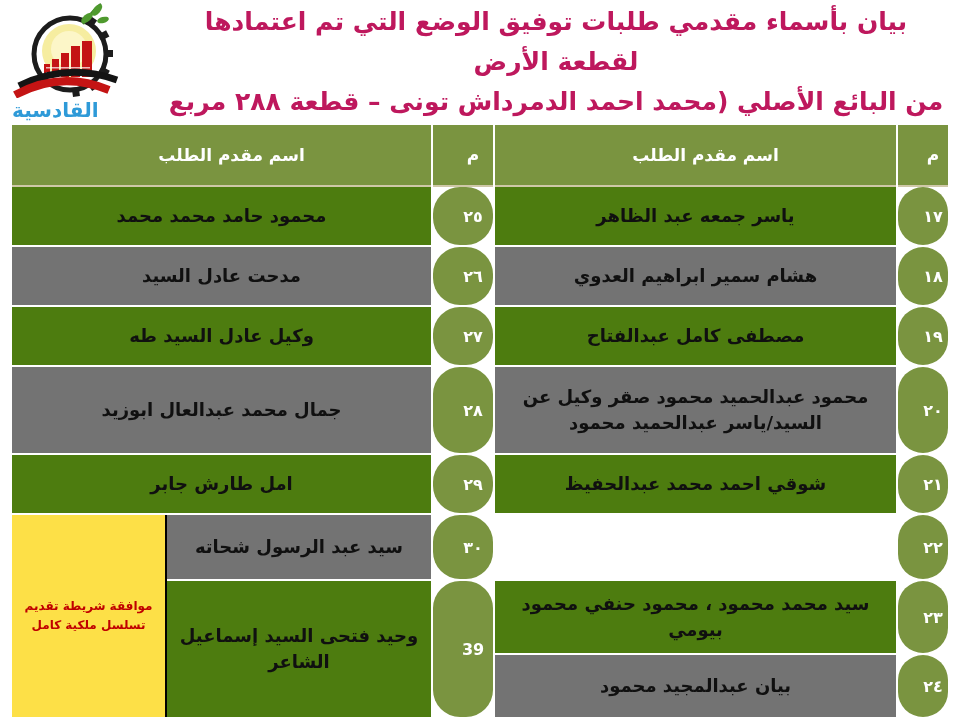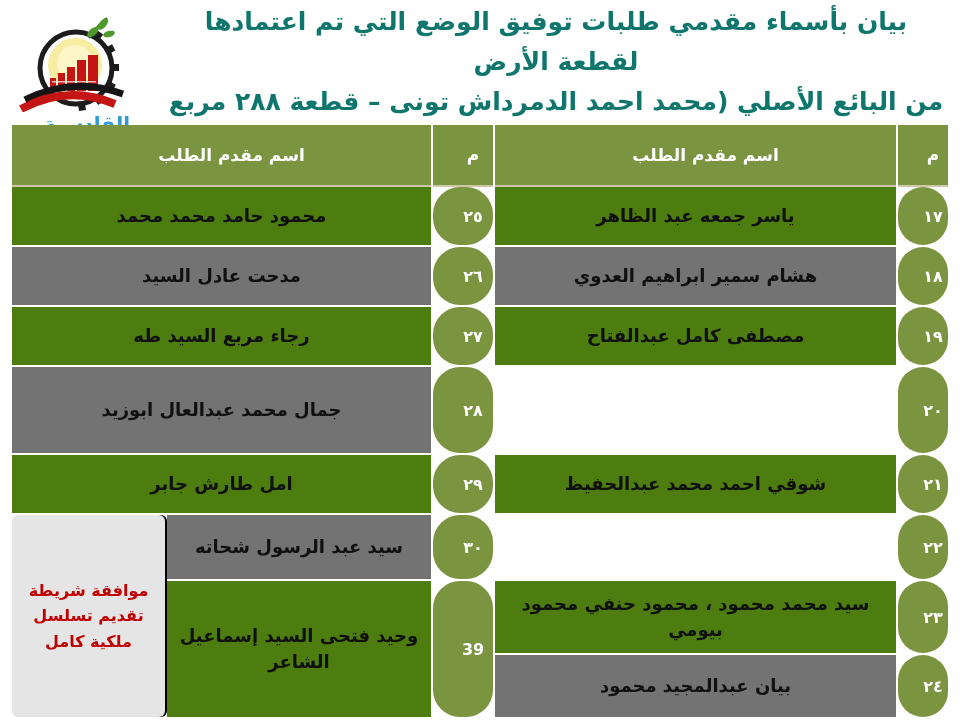--- a/index.html
+++ b/index.html
@@ -3,46 +3,46 @@
 <meta charset="utf-8">
 <style>
   html,body{margin:0;padding:0;}
   body{
     width:960px;height:720px;position:relative;overflow:hidden;
     background:#ffffff;
     font-family:"DejaVu Sans","Liberation Sans",sans-serif;
     direction:rtl;
   }
   
-  .logo{position:absolute;top:16px;left:12px;width:118px;text-align:right;}
+  .logo{position:absolute;top:2px;left:12px;width:118px;text-align:left;}
   .logo-label{color:#2e9ad8;font-weight:bold;font-size:20px;margin-top:-4px;}
   .title{
     position:absolute;top:2px;right:8px;left:160px;
-    text-align:center;color:#0f766e;font-weight:bold;
+    text-align:center;color:#be185d;font-weight:bold;
     font-size:25px;line-height:40px;
   }
   
   .grid{
     position:absolute;top:125px;right:12px;
     width:936px;height:592px;
     display:grid;direction:rtl;
     grid-template-columns:50px 401px 60px 264px 153px;
     grid-template-rows:60px 58px 58px 58px 86px 58px 64px 72px 62px;
     gap:2px;background:#ffffff;
   }
   .c{display:flex;align-items:center;justify-content:center;
      font-weight:bold;text-align:center;padding-left:20px;}
   .hdr{background:#7a9440;color:#ffffff;font-size:17px;
        box-shadow:0 2px 0 0 #cfc8a8;}
   .num{background:#7a9440;color:#ffffff;font-size:16px;border-radius:27px;}
   .name{font-size:18px;color:#101010;padding:0 10px;line-height:1.45;}
   .bandA{background:#4d7c0f;}
   .bandB{background:#737373;}
-  .note{color:#c00000;font-size:16px;line-height:1.6;padding:0 8px;
-        background:#e5e5e5;box-shadow:2px 0 0 0 #000000;border-radius:6px;}
+  .note{color:#c00000;font-size:12px;line-height:1.6;padding:0 8px;
+        background:#fde047;box-shadow:2px 0 0 0 #000000;}
 </style>
 </head>
 <body>
 
 <div class="logo">
   <svg width="112" height="96" viewBox="0 0 110 96">
     <defs>
       <path id="arcpath" d="M 10,58 A 42,42 0 0 1 64,10"></path>
     </defs>
 
@@ -103,34 +103,35 @@
   <div class="c hdr" style="grid-area:1/3">م</div>
   <div class="c hdr" style="grid-area:1/4/2/6">اسم مقدم الطلب</div>
 
   <div class="c num" style="grid-area:2/1">١٧</div>
   <div class="c name bandA" style="grid-area:2/2">ياسر جمعه عبد الظاهر</div>
   <div class="c num" style="grid-area:3/1">١٨</div>
   <div class="c name bandB" style="grid-area:3/2">هشام سمير ابراهيم العدوي</div>
   <div class="c num" style="grid-area:4/1">١٩</div>
   <div class="c name bandA" style="grid-area:4/2">مصطفى كامل عبدالفتاح</div>
   <div class="c num" style="grid-area:5/1">٢٠</div>
+  <div class="c name bandB" style="grid-area:5/2">محمود عبدالحميد محمود صقر وكيل عن السيد/ياسر عبدالحميد محمود</div>
   <div class="c num" style="grid-area:6/1">٢١</div>
   <div class="c name bandA" style="grid-area:6/2">شوقي احمد محمد عبدالحفيظ</div>
   <div class="c num" style="grid-area:7/1">٢٢</div>
   <div class="c num" style="grid-area:8/1">٢٣</div>
   <div class="c name bandA" style="grid-area:8/2">سيد محمد محمود ، محمود حنفي محمود بيومي</div>
   <div class="c num" style="grid-area:9/1">٢٤</div>
   <div class="c name bandB" style="grid-area:9/2">بيان عبدالمجيد محمود</div>
 
   <div class="c num" style="grid-area:2/3">٢٥</div>
   <div class="c name bandA" style="grid-area:2/4/3/6">محمود حامد محمد محمد</div>
   <div class="c num" style="grid-area:3/3">٢٦</div>
   <div class="c name bandB" style="grid-area:3/4/4/6">مدحت عادل السيد</div>
   <div class="c num" style="grid-area:4/3">٢٧</div>
-  <div class="c name bandA" style="grid-area:4/4/5/6">رجاء مربع السيد طه</div>
+  <div class="c name bandA" style="grid-area:4/4/5/6">وكيل عادل السيد طه</div>
   <div class="c num" style="grid-area:5/3">٢٨</div>
   <div class="c name bandB" style="grid-area:5/4/6/6">جمال محمد عبدالعال ابوزيد</div>
   <div class="c num" style="grid-area:6/3">٢٩</div>
   <div class="c name bandA" style="grid-area:6/4/7/6">امل طارش جابر</div>
 
   <div class="c num" style="grid-area:7/3">٣٠</div>
   <div class="c name bandB" style="grid-area:7/4">سيد عبد الرسول شحاته</div>
   <div class="c num" style="grid-area:8/3/10/4">39</div>
   <div class="c name bandA" style="grid-area:8/4/10/5">وحيد فتحى السيد إسماعيل الشاعر</div>
   <div class="c note" style="grid-area:7/5/10/6">موافقة شريطة تقديم تسلسل ملكية كامل</div>

